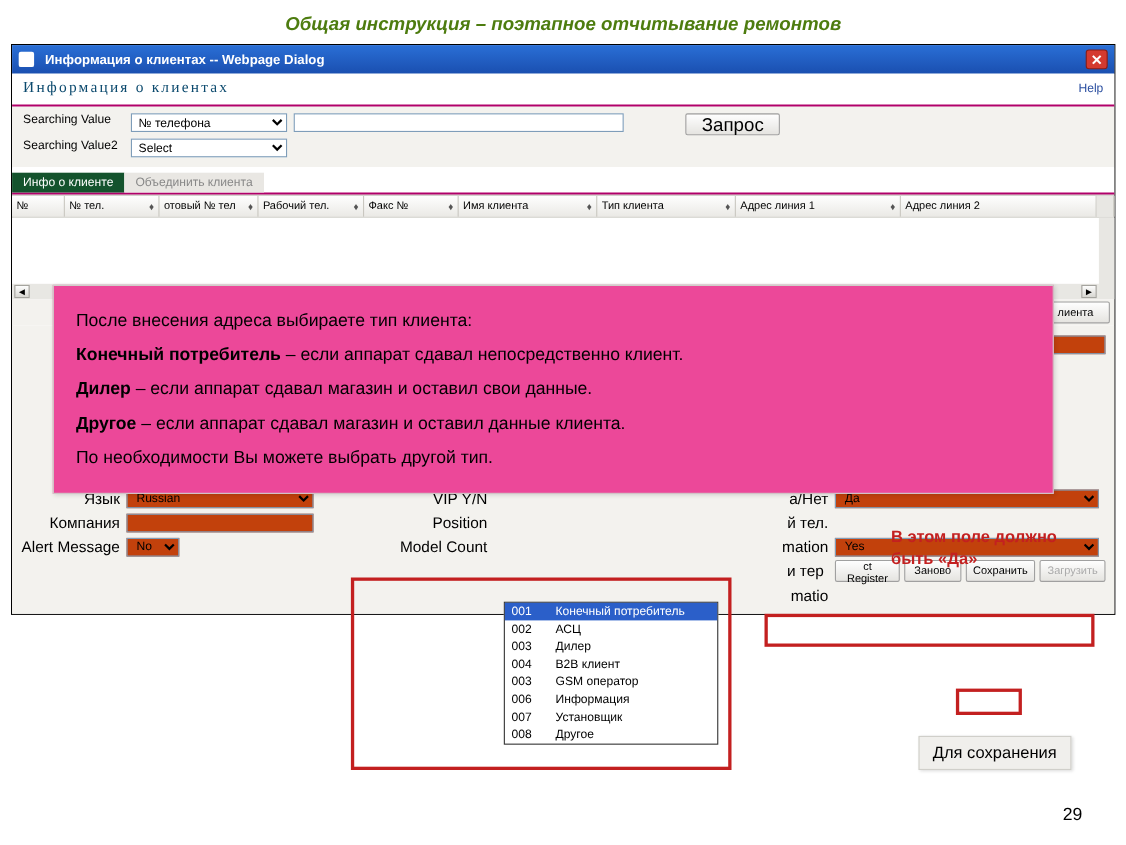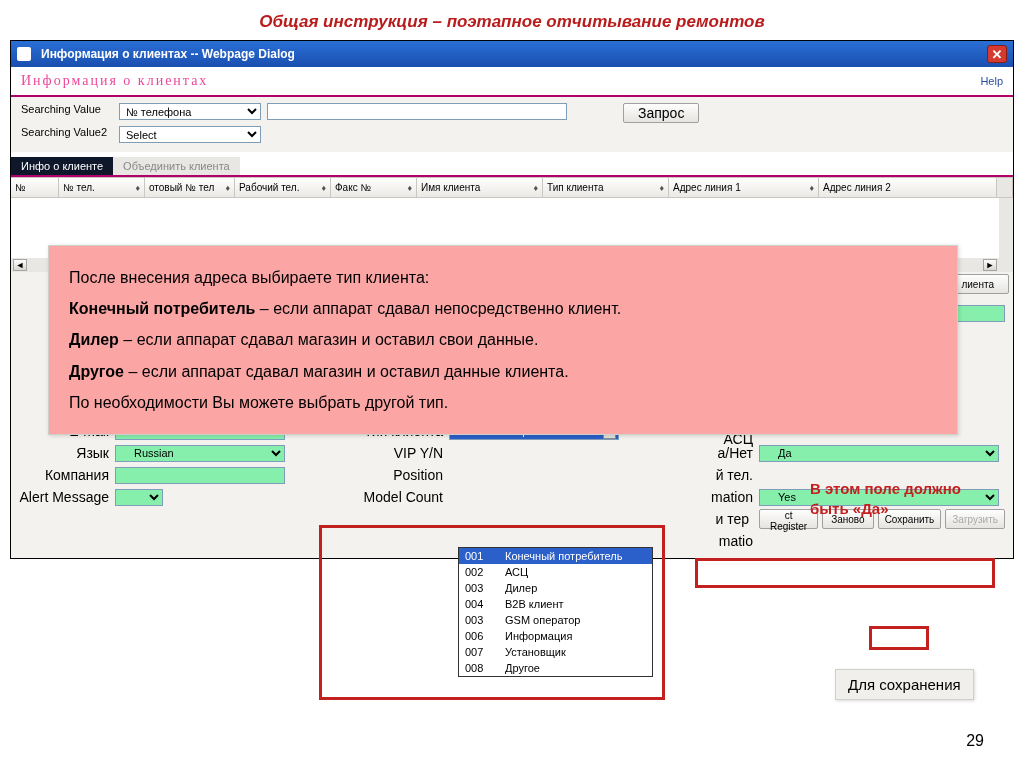--- a/index.html
+++ b/index.html
@@ -1,51 +1,51 @@
 <!DOCTYPE html>
 <html><head>
 <meta charset="utf-8">
 <style>
   * { box-sizing: border-box; margin: 0; padding: 0; }
   body { font-family: Arial, sans-serif; font-size: 11px; background: #fff; width: 1024px; height: 768px; position: relative; overflow: hidden; }
-  .slide-title { text-align: center; color: #b91c1c; font-style: italic; font-weight: bold; font-size: 17px; padding: 12px 0 6px; }
+  .slide-title { text-align: center; color: #4d7c0f; font-style: italic; font-weight: bold; font-size: 17px; padding: 12px 0 6px; }
   .dialog-wrap { margin: 2px 10px 0; border: 1.5px solid #000; }
   .titlebar { background: linear-gradient(#2a6fd6, #1a4fb0); color: #fff; font-size: 12px; padding: 4px 6px; display:flex; align-items:center; justify-content:space-between; font-weight:bold; }
   .titlebar-left { display:flex; align-items:center; gap:10px; }
   .ie-icon { display:inline-block; width:14px; height:14px; background:#fff; border-radius:2px; }
   .close-btn { width:20px; height:18px; background:#d43a2f; color:#fff; display:flex; align-items:center; justify-content:center; font-weight:bold; border:1px solid #8a1c14; border-radius:3px; cursor:pointer; font-size:13px; line-height:1;}
   .subtitle-bar { border-bottom: 2.5px solid #b1006a; padding: 6px 10px; display:flex; justify-content:space-between; align-items:center; background:#fff;}
-  .subtitle-text { font-family:"Times New Roman", serif; letter-spacing:2px; color:#ec4899; font-size:14px; }
+  .subtitle-text { font-family:"Times New Roman", serif; letter-spacing:2px; color:#0c4a6e; font-size:14px; }
   .help-link { color:#2b4fa0; cursor:pointer; font-size:11px;}
   .search-area { background:#f3f2ee; padding:6px 10px; font-size:11px;}
   .search-row { display:flex; align-items:flex-start; gap:6px; margin-bottom:3px;}
   .lbl { width:92px; }
   .sel, .txt { border:1px solid #7e9db9; background:#fff; height:17px; font-size:11px; padding:0 2px;}
   .sel { width:142px;}
   .txt { width:300px;}
-  .btn { background:linear-gradient(#fefefe,#e5e4e0); border:1px solid #a0a0a0; font-size:14px; height:20px; padding:0 14px; cursor:pointer; border-radius:2px;}
+  .btn { background:linear-gradient(#fefefe,#e5e4e0); border:1px solid #a0a0a0; font-size:17px; height:20px; padding:0 14px; cursor:pointer; border-radius:2px;}
   .tabs { display:flex; align-items:flex-end; background:#fff; padding-top:5px; border-bottom:2.5px solid #b1006a;}
   .tab { font-size:11px; padding:3px 10px; cursor:pointer; }
-  .tab-active { background:#0f172a; color:#fff;}
+  .tab-active { background:#14532d; color:#fff;}
   .tab-inactive { background:#e9e7e3; color:#888;}
   .grid-head { display:flex; background:linear-gradient(#fefefe,#eae9e5); border-top:1px solid #c9c7c0; border-bottom:1px solid #c9c7c0;}
   .gh { border-right:1px solid #c9c7c0; padding:4px 4px; font-size:10px; display:flex; align-items:center; justify-content:space-between; }
   .sort { color:#555; font-size:9px;}
   .grid-body { height:74px; background:#fff; position:relative;}
   .scroll-strip { position:absolute; bottom:0; left:0; right:14px; height:14px; background:#e8e7e3; display:flex; align-items:center; justify-content:space-between; padding:0 2px;}
   .scr-btn { width:14px; height:12px; background:linear-gradient(#fdfdfd,#d8d7d2); border:1px solid #a5a49f; font-size:9px; display:flex; align-items:center; justify-content:center;}
   .vscroll { position:absolute; top:0; right:0; width:14px; bottom:0; background:#e8e7e3;}
   .form-area { background:#f3f2ee; padding:6px 8px; position:relative;}
   .frow { display:flex; align-items:center; height:22px;}
   .fcell { display:flex; align-items:center; }
   .flabel { font-size:14px; text-align:right; padding-right:6px;}
-  .finput { border:1px solid #7e9db9; background:#86efac; height:17px; font-size:11px; padding:0 14px;}
+  .finput { border:1px solid #7e9db9; background:#c2410c; height:17px; font-size:11px; padding:0 4px;}
   .right-align-row { display:flex; justify-content:flex-end; gap:6px; padding:2px 4px;}
 
-  .overlay-text { position:absolute; left:48px; top:245px; width:910px; background:#fca5a5; border:1px solid #d0cfca; padding:16px 20px; font-size:16px; line-height:1.95; box-shadow:1px 1px 4px rgba(0,0,0,0.15);}
+  .overlay-text { position:absolute; left:48px; top:259px; width:910px; background:#ec4899; border:1px solid #d0cfca; padding:16px 20px; font-size:16px; line-height:1.95; box-shadow:1px 1px 4px rgba(0,0,0,0.15);}
   .overlay-text b { font-weight:bold;}
 
   .red-box { position:absolute; border:3px solid #c32020; pointer-events:none;}
 
   .annot { position:absolute; font-weight:bold; font-size:15px; color:#c32020;}
   .annot-save { position:absolute; font-size:15px; background:#f0efec; border:1px solid #d0cfca; padding:6px 12px; box-shadow:1px 1px 3px rgba(0,0,0,0.15);}
 
   .dropdown { position:absolute; border:1px solid #333; background:#fff; font-size:11px;}
   .dropdown-row { display:flex; padding:2px 6px;}
   .dropdown-row.sel-item { background:#2b5fc9; color:#fff;}

